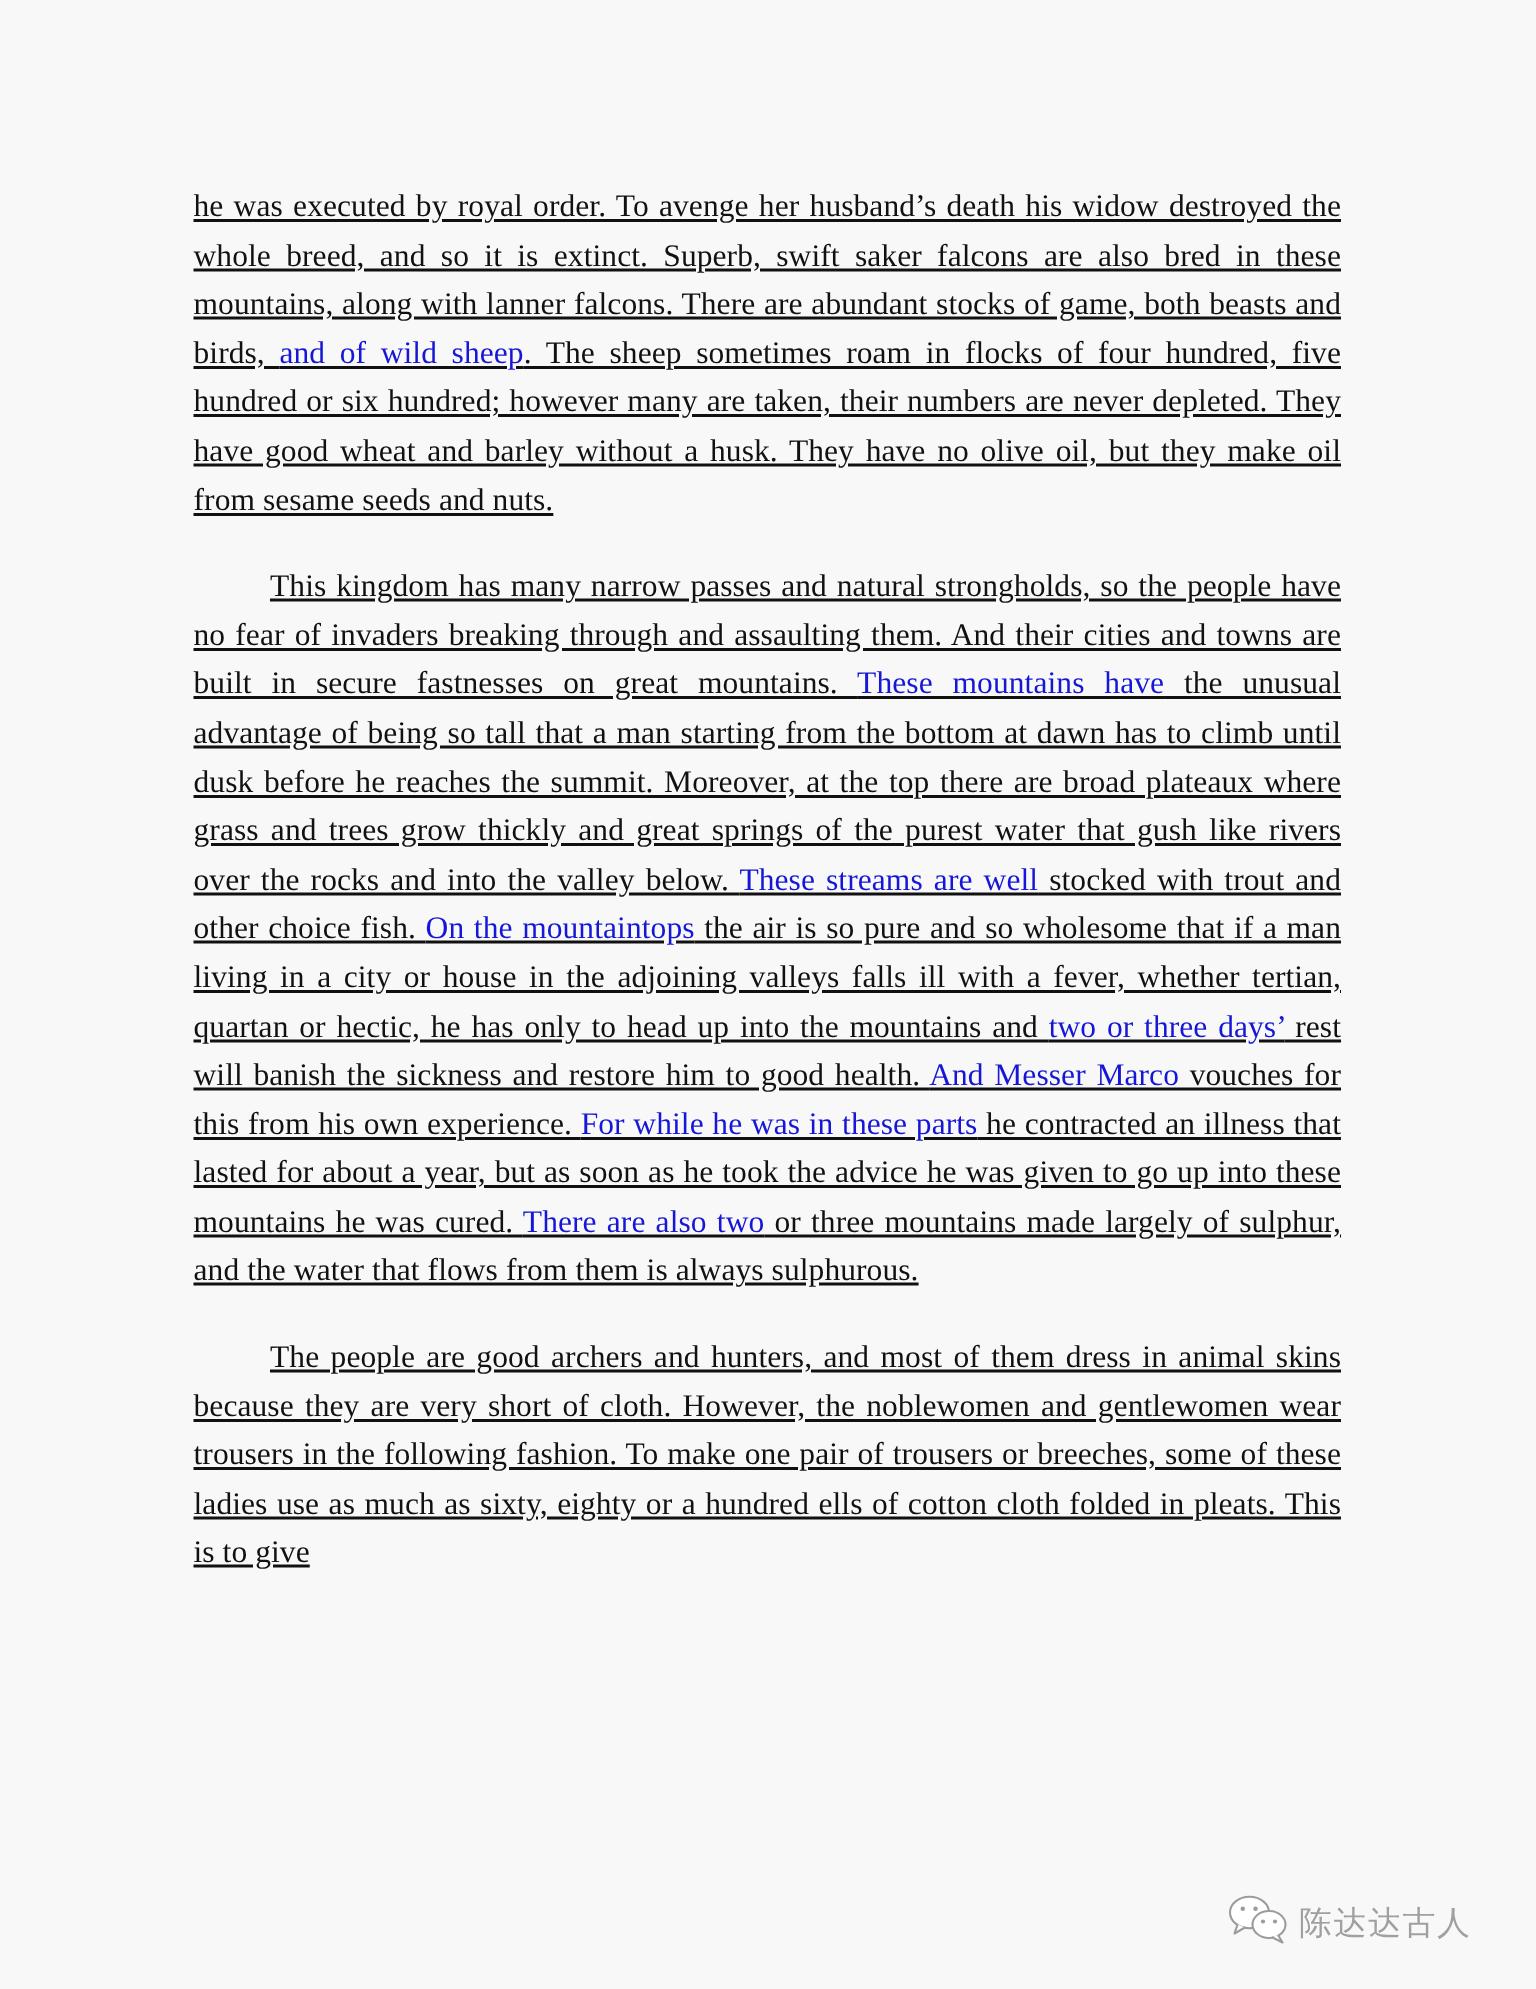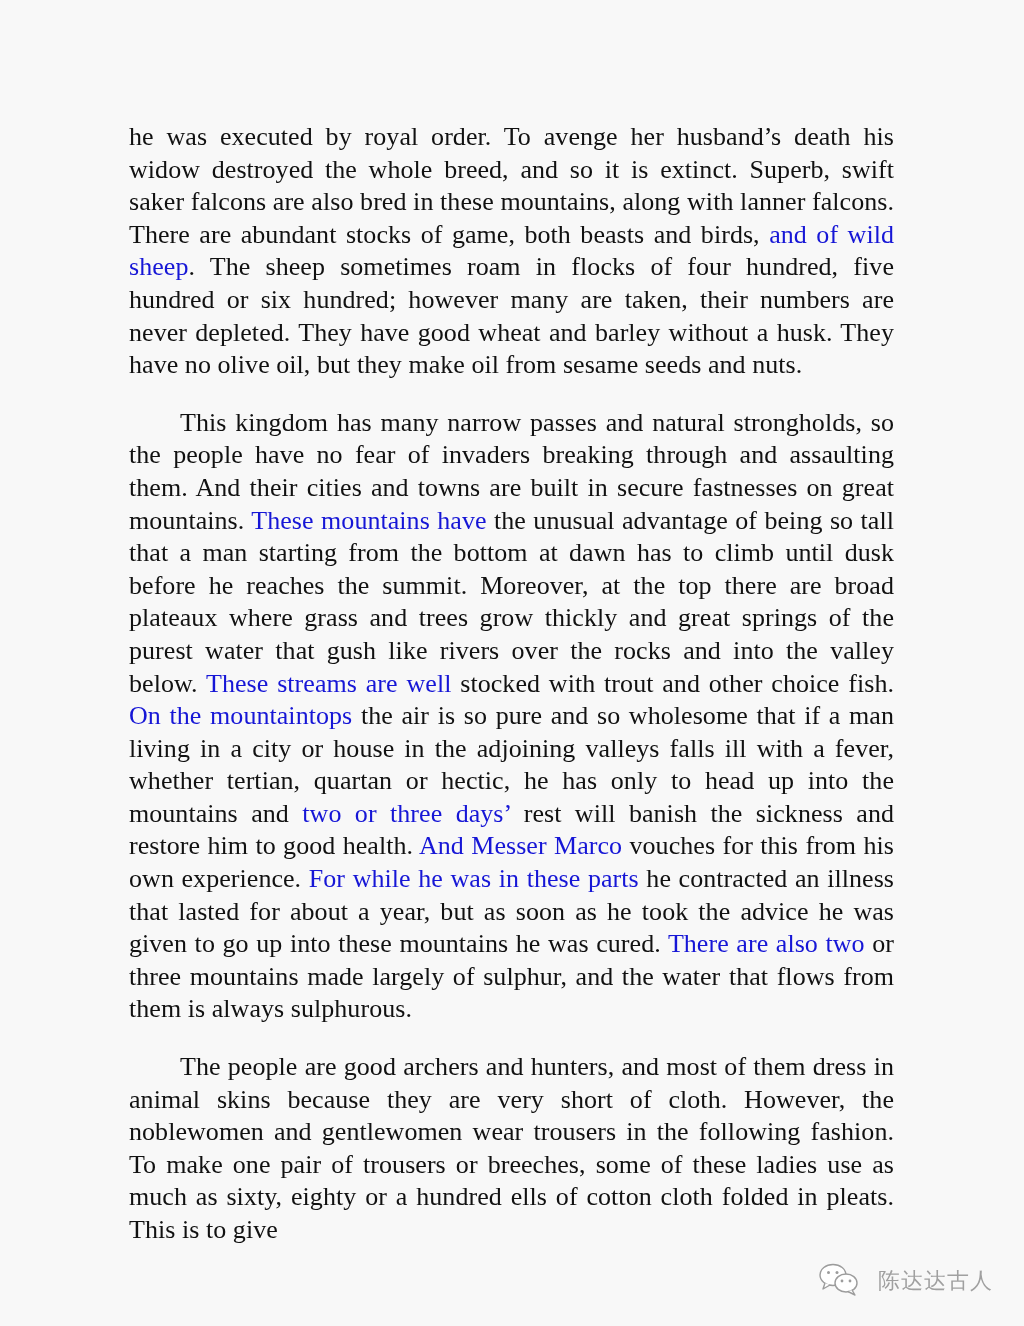--- a/index.html
+++ b/index.html
@@ -15,39 +15,40 @@
       font-family: "Liberation Serif", "DejaVu Serif", serif;
       color: #111111;
     }
     .page {
       position: absolute;
       left: 129px;
       top: 121px;
       width: 765px;
     }
     .para {
-      font-size: 26px;
+      font-size: 21px;
       line-height: 32.6px;
       text-align: justify;
       margin: 0 0 25px 0;
       letter-spacing: 0.05px;
+      text-decoration: underline;
     }
     .para.indent {
       text-indent: 51px;
     }
     .hl {
       color: #1616d6;
     }
     .watermark {
       position: absolute;
       left: 818px;
       top: 1262px;
       display: flex;
       align-items: center;
-      gap: 18px;
+      gap: 6px;
       color: #9a9a9a;
     }
     .watermark .wm-text {
       font-family: "DejaVu Sans", sans-serif;
       font-size: 22px;
       color: #a0a0a0;
       letter-spacing: 1px;
       text-shadow: 0 0 1px #ffffff;
     }
   </style>

